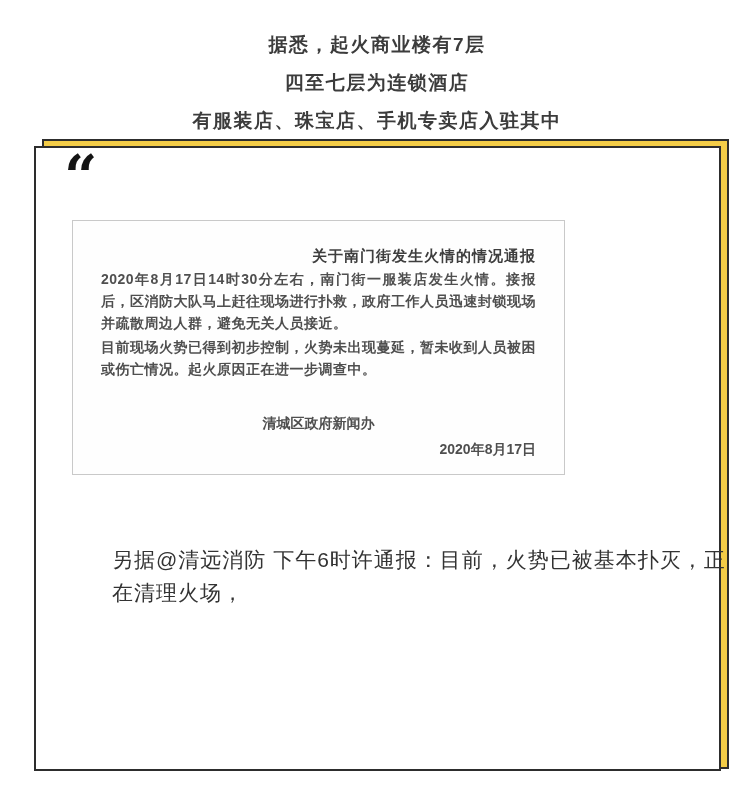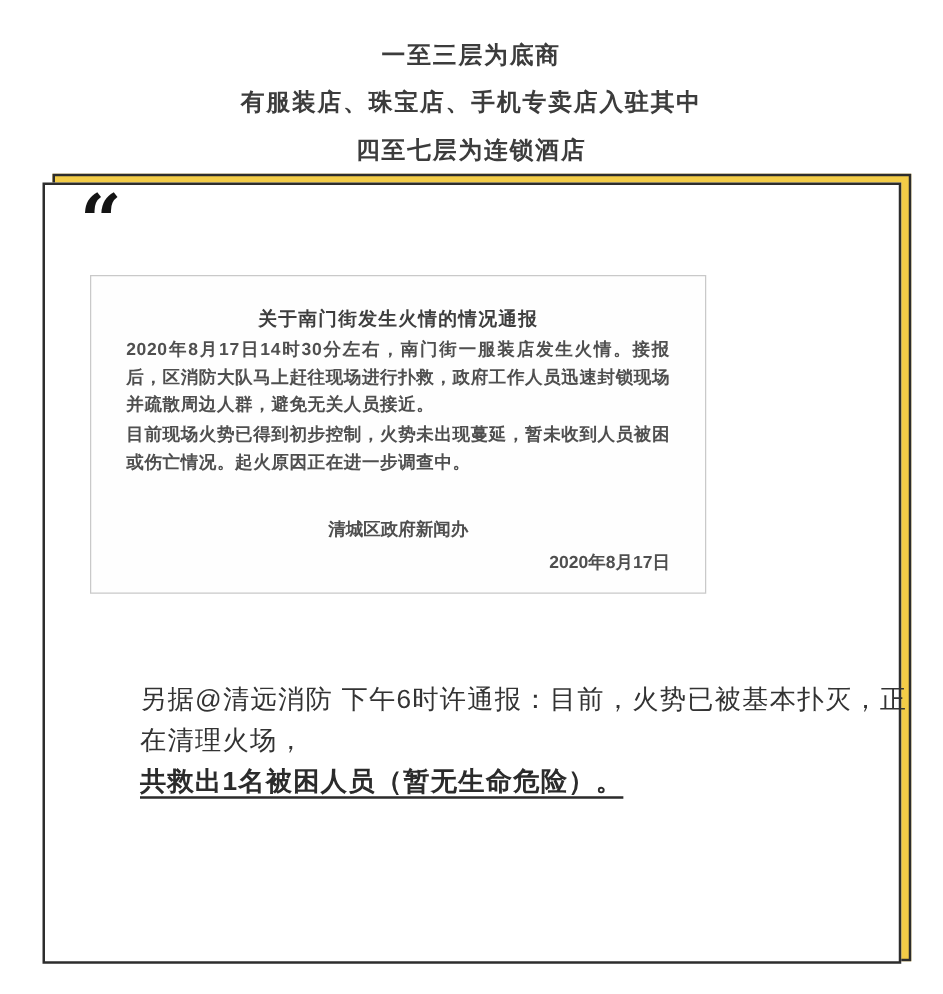--- a/index.html
+++ b/index.html
@@ -74,21 +74,21 @@
   
   .notice-card {
     margin-top:24px;
     width:493px;
     border:1px solid #C9C9C9;
     background:#FEFEFE;
     padding:25px 28px 14px;
     cursor:pointer;
   }
   .notice-title {
-    text-align:center;
+    text-align:right;
     font-size:15px;
     font-weight:bold;
     letter-spacing:1px;
     color:#3E3E3E;
     line-height:20px;
   }
   .notice-para {
     margin-top:2px;
     font-size:14px;
     line-height:22px;
@@ -132,41 +132,40 @@
     text-underline-offset:5px;
     color:#2B2B2B;
   }
 </style>
 </head>
 <body>
 
 <div>
 
   <div class="headline">
-    <div class="hl-line">一至三层为底商</div>
+    <div class="hl-line">据悉，起火商业楼有7层</div>
+    <div class="hl-line">四至七层为连锁酒店</div>
     <div class="hl-line">有服装店、珠宝店、手机专卖店入驻其中</div>
-    <div class="hl-line">四至七层为连锁酒店</div>
   </div>
 
   <div class="card-zone">
     <div class="card-shadow"></div>
     <div class="card">
 
       <div class="quote-glyph">“</div>
 
 
       <div class="notice-card">
         <div class="notice-title">关于南门街发生火情的情况通报</div>
         <div class="notice-para">2020年8月17日14时30分左右，南门街一服装店发生火情。接报后，区消防大队马上赶往现场进行扑救，政府工作人员迅速封锁现场并疏散周边人群，避免无关人员接近。</div>
         <div class="notice-para">目前现场火势已得到初步控制，火势未出现蔓延，暂未收到人员被困或伤亡情况。起火原因正在进一步调查中。</div>
         <div class="notice-sign">清城区政府新闻办</div>
         <div class="notice-date">2020年8月17日</div>
       </div>
 
       <div class="update-para">
         <span>另据@清远消防 下午6时许通报：目前，火势已被基本扑灭，正在清理火场，</span>
-        <span class="update-emphasis">共救出1名被困人员（暂无生命危险）。</span>
       </div>
 
     </div>
   </div>
 
 </div>
 
 </body></html>

